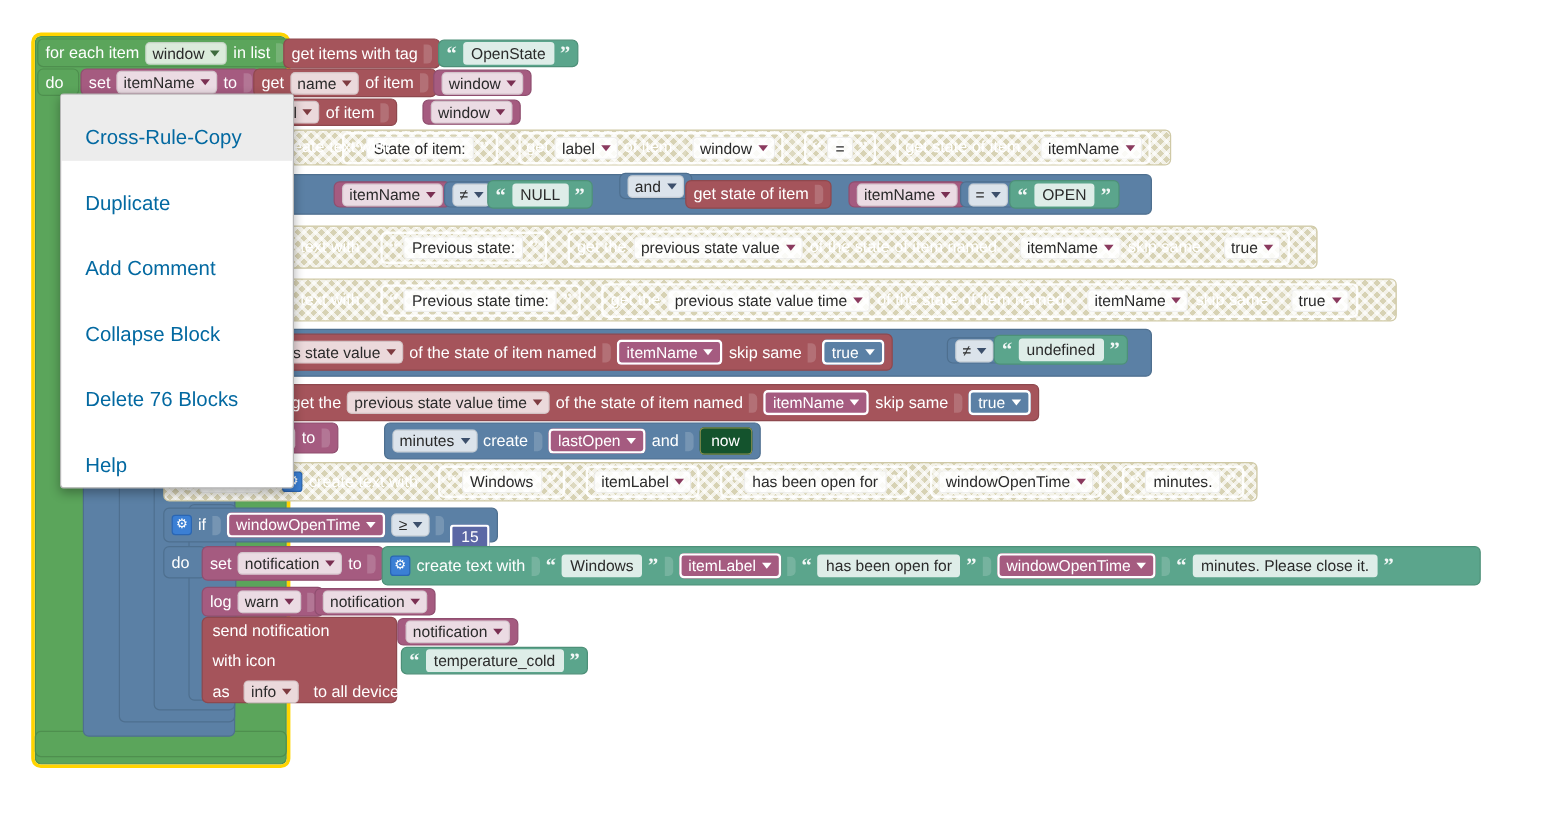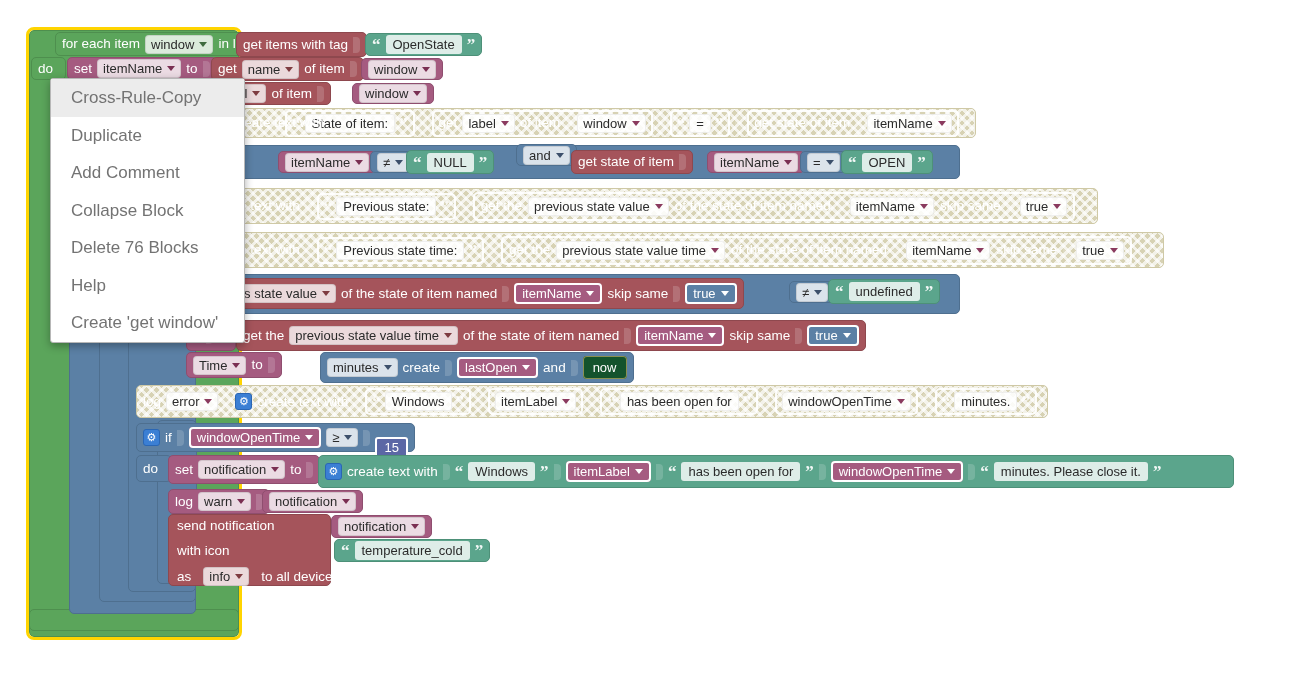--- a/index.html
+++ b/index.html
@@ -122,42 +122,42 @@
     background:#ffffff;
     border:1px solid #b7b7b7;
     border-radius:3px;
     box-shadow:0 3px 9px rgba(0,0,0,.32);
     padding:0;
     z-index:900;
     min-width:193px;
   }
   .mi{
     font-size:17px;
-    color:#737373;
-    padding:9px 14px 9px 20px;
+    color:#0369a1;
+    padding:26px 14px 9px 20px;
     cursor:default;
     white-space:nowrap;
     line-height:1.15;
   }
   .mi.hl{background:#ececec;}
 </style>
 </head>
 <body>
 
 <div id="workspace">
 
   <div class="spine loop selected" style="left:29px;top:30px;width:208px;height:605px;"></div>
   <div class="spine loop" style="left:29px;top:609px;width:208px;height:20px;"></div>
 
   <div class="spine logic" style="left:69px;top:140px;width:125px;height:472px;"></div>
   <div class="spine logic" style="left:99px;top:148px;width:95px;height:452px;"></div>
   <div class="spine logic" style="left:128px;top:270px;width:66px;height:320px;"></div>
   <div class="spine logic" style="left:157px;top:420px;width:38px;height:162px;"></div>
 
-  <div class="blk loop" style="left:31px;top:32px;height:24px;margin-left:24px;">
+  <div class="blk loop" style="left:31px;top:32px;height:24px;">
     <span class="lbl">for each item</span>
     <span class="fld">
       <span>window</span>
         <i class="caret"></i>
     </span>
     <span class="lbl">in list</span>
     <span class="socket"></span>
   </div>
 
   <div class="blk item" style="left:236px;top:32px;height:25px;">
@@ -581,16 +581,15 @@
     <span class="quote">”</span>
   </div>
 
   <div id="ctxmenu" style="left:50px;top:78px;">
     <div class="mi hl">Cross-Rule-Copy</div>
     <div class="mi">Duplicate</div>
     <div class="mi">Add Comment</div>
     <div class="mi">Collapse Block</div>
     <div class="mi">Delete 76 Blocks</div>
     <div class="mi">Help</div>
-    <div class="mi">Create 'get window'</div>
   </div>
 
 </div>
 
 </body></html>

